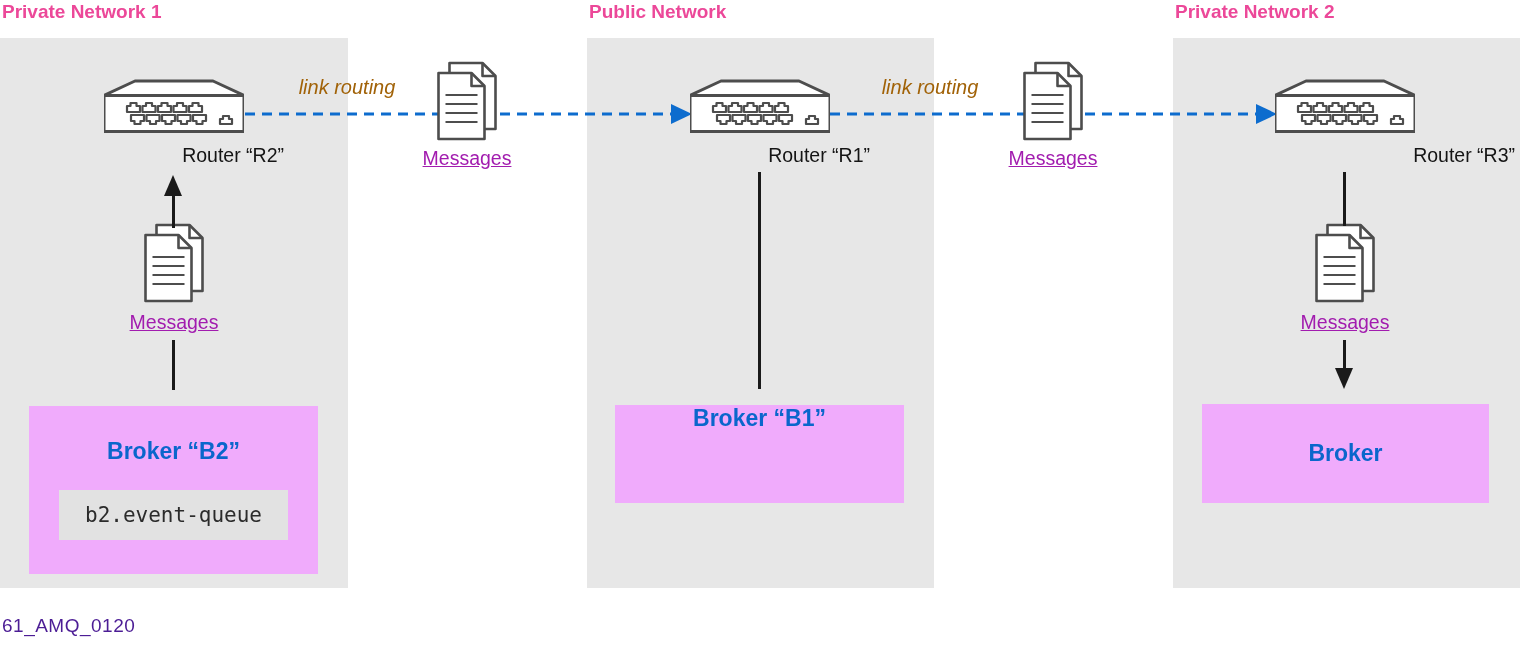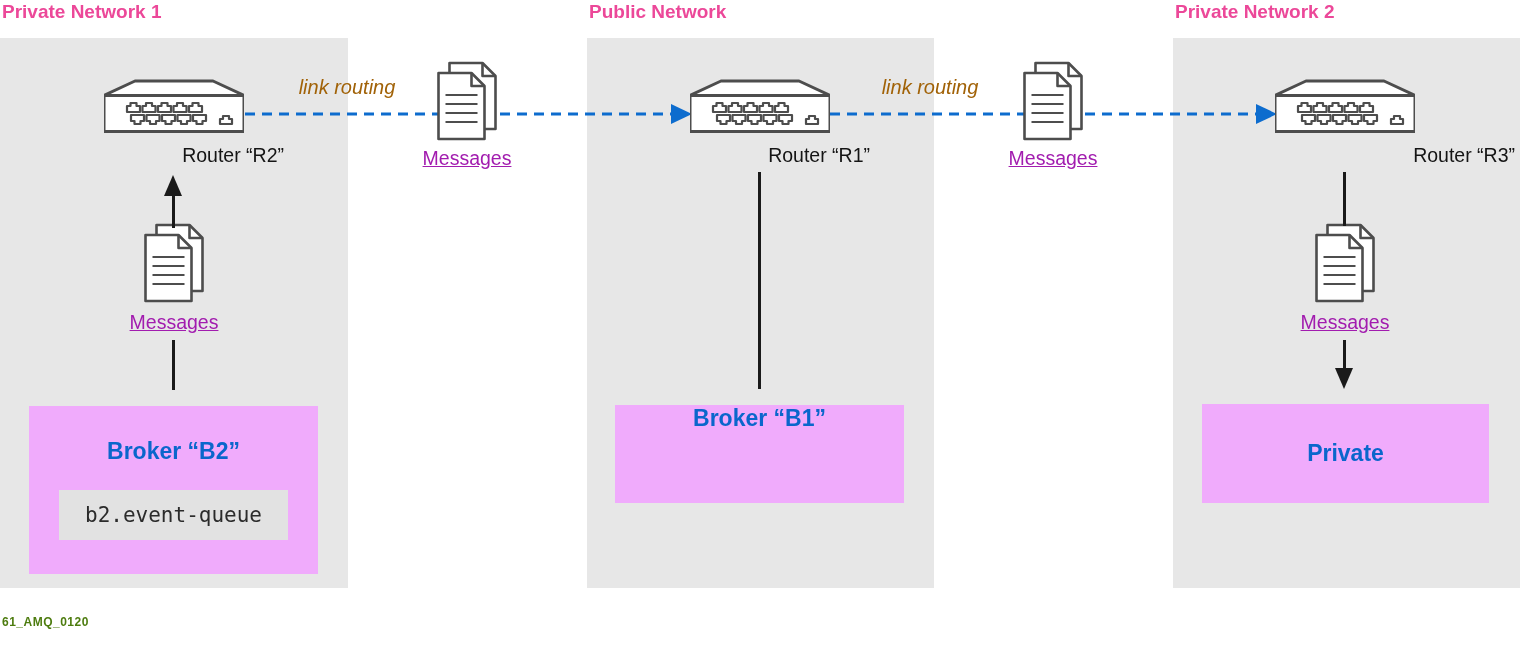--- a/index.html
+++ b/index.html
@@ -66,21 +66,21 @@
   #broker-b2-box{left:29px;top:390px;width:289px;height:168px;}
   #broker-b1-box{left:615px;top:389px;width:289px;height:98px;display:flex;justify-content:center;}
   #client-box{left:1202px;top:388px;width:287px;height:99px;display:flex;align-items:center;justify-content:center;}
 
   .node-label{font-weight:700;font-size:23px;color:#0a66cc;white-space:nowrap;}
   #broker-b2-label{position:absolute;top:32px;left:0;width:100%;text-align:center;}
 
   .queue-box{position:absolute;left:30px;top:84px;width:229px;height:50px;background:#e2e2e2;display:flex;align-items:center;justify-content:center;}
   .queue-label{font-family:"DejaVu Sans Mono","Liberation Mono",monospace;font-size:21px;color:#2b2b2b;white-space:nowrap;}
 
-  .watermark{position:absolute;left:2px;top:615px;font-size:12px;letter-spacing:0.5px;color:#4d7c0f;font-weight:bold;}
+  .watermark{position:absolute;left:2px;top:615px;font-size:19px;letter-spacing:0.5px;color:#4c1d95;}
 </style>
 </head>
 <body>
 
 <div class="stage">
 
   <svg width="0" height="0" style="position:absolute" aria-hidden="true">
     <defs>
       <g id="sym-router">
         <polygon points="31,3 109,3 140,17.5 140,53.5 0,53.5 0,17.5" fill="#ffffff" stroke="#4d4d4d" stroke-width="3" stroke-linejoin="round"></polygon>
@@ -164,18 +164,18 @@
     <div class="queue-box">
       <span class="queue-label">b2.event-queue</span>
     </div>
   </div>
 
   <div class="node-box" id="broker-b1-box">
     <div class="node-label">Broker “B1”</div>
   </div>
 
   <div class="node-box" id="client-box">
-    <div class="node-label">Private</div>
+    <div class="node-label">Broker</div>
   </div>
 
   <div class="watermark">61_AMQ_0120</div>
 
 </div>
 
 </body></html>

